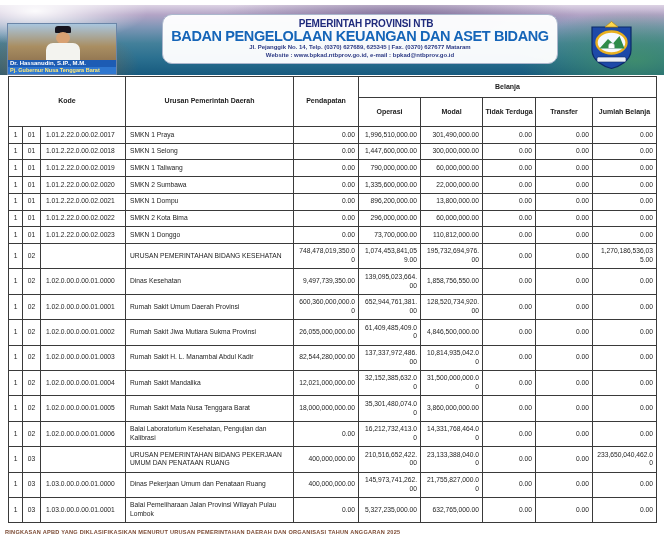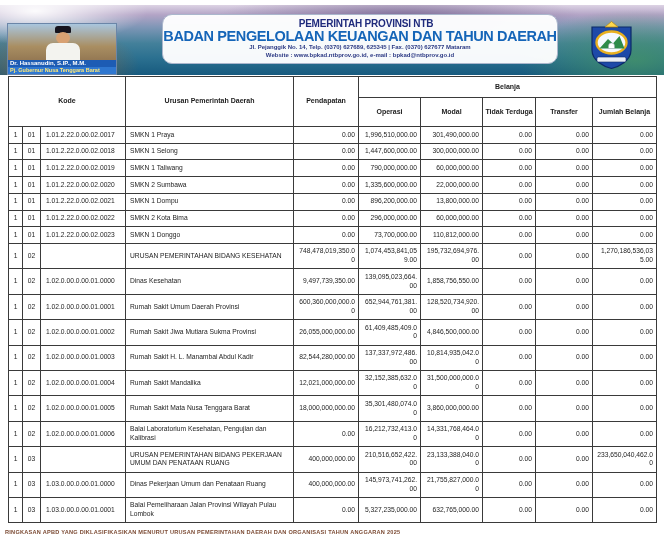--- a/index.html
+++ b/index.html
@@ -53,21 +53,21 @@
     <div class="gov-face"></div>
     <div class="gov-body"></div>
     <div class="gov-caption">
       <div class="l1">Dr. Hassanudin, S.IP., M.M.</div>
       <div class="l2">Pj. Gubernur Nusa Tenggara Barat</div>
     </div>
   </div>
 
   <div class="letterhead">
     <div class="lh-line1">PEMERINTAH PROVINSI NTB</div>
-    <div class="lh-line2">BADAN PENGELOLAAN KEUANGAN DAN TAHUN DAERAH</div>
+    <div class="lh-line2">BADAN PENGELOLAAN KEUANGAN DAN ASET BIDANG</div>
     <div class="lh-line3">Jl. Pejanggik No. 14, Telp. (0370) 627689, 625345 | Fax. (0370) 627677 Mataram</div>
     <div class="lh-line4">Website : www.bpkad.ntbprov.go.id, e-mail : bpkad@ntbprov.go.id</div>
   </div>
 
   <svg class="ntb-logo" viewBox="0 0 47 50">
     <path d="M4 7 h39 v23 c0 11 -12.5 17 -19.5 18.5 C16.5 47 4 41 4 30 Z" fill="#1d49a8" stroke="#0d2a66" stroke-width="1.2"></path>
     <path d="M17 7 l6.5-5.5 L30 7 Z" fill="#ffd84d" stroke="#b58a1a" stroke-width=".8"></path>
     <ellipse cx="23.5" cy="22.5" rx="15" ry="11" fill="#f4f9ff" stroke="#e8b020" stroke-width="2.4"></ellipse>
     <path d="M11.5 28.5 l8.5-9.5 5 4.5 6.5-7.5 5 12.5 Z" fill="#2e8b4a"></path>
     <path d="M20.5 26 a3 3 0 0 1 6 0 v2.5 h-6 Z" fill="#ffffff" stroke="#9aa5b5" stroke-width=".5"></path>

